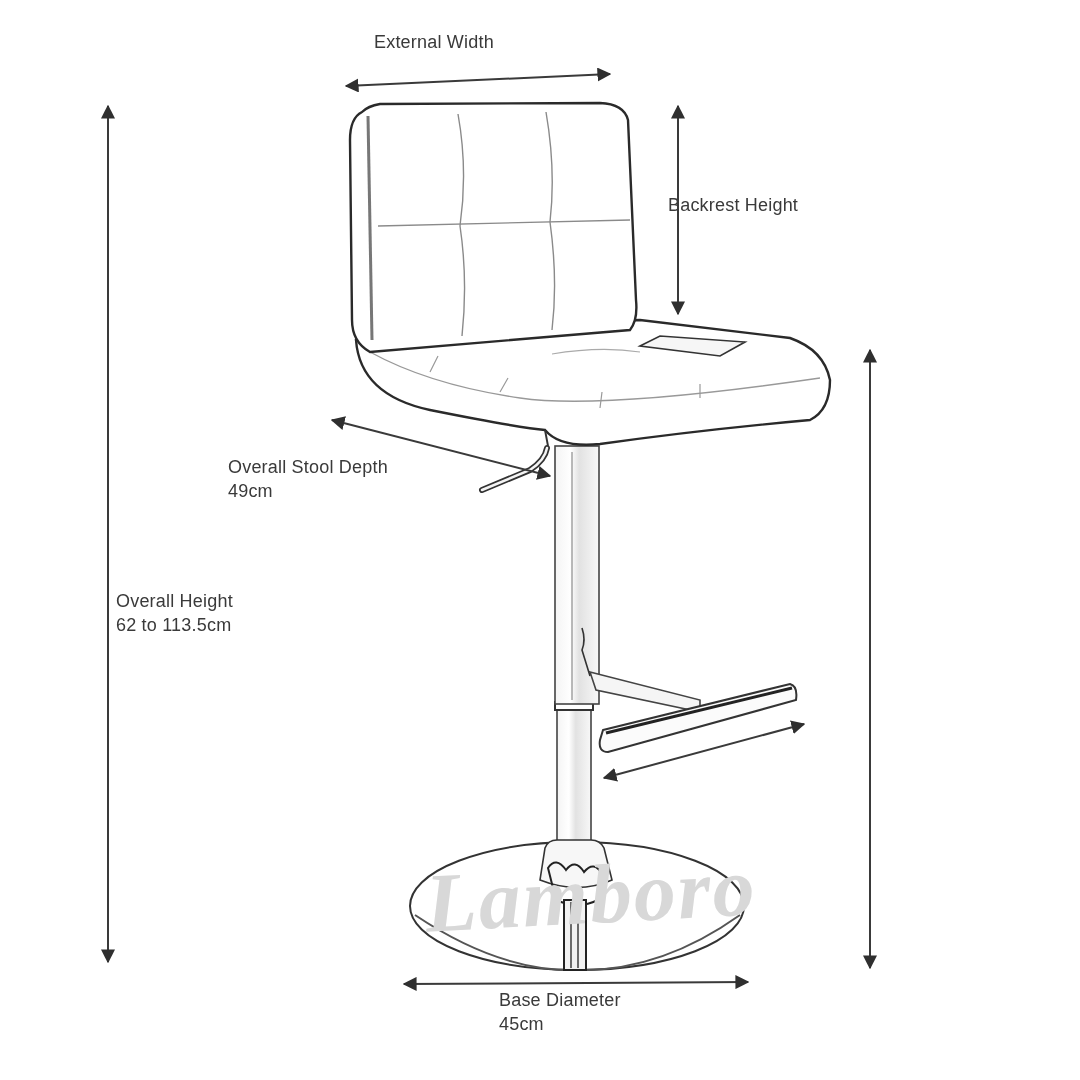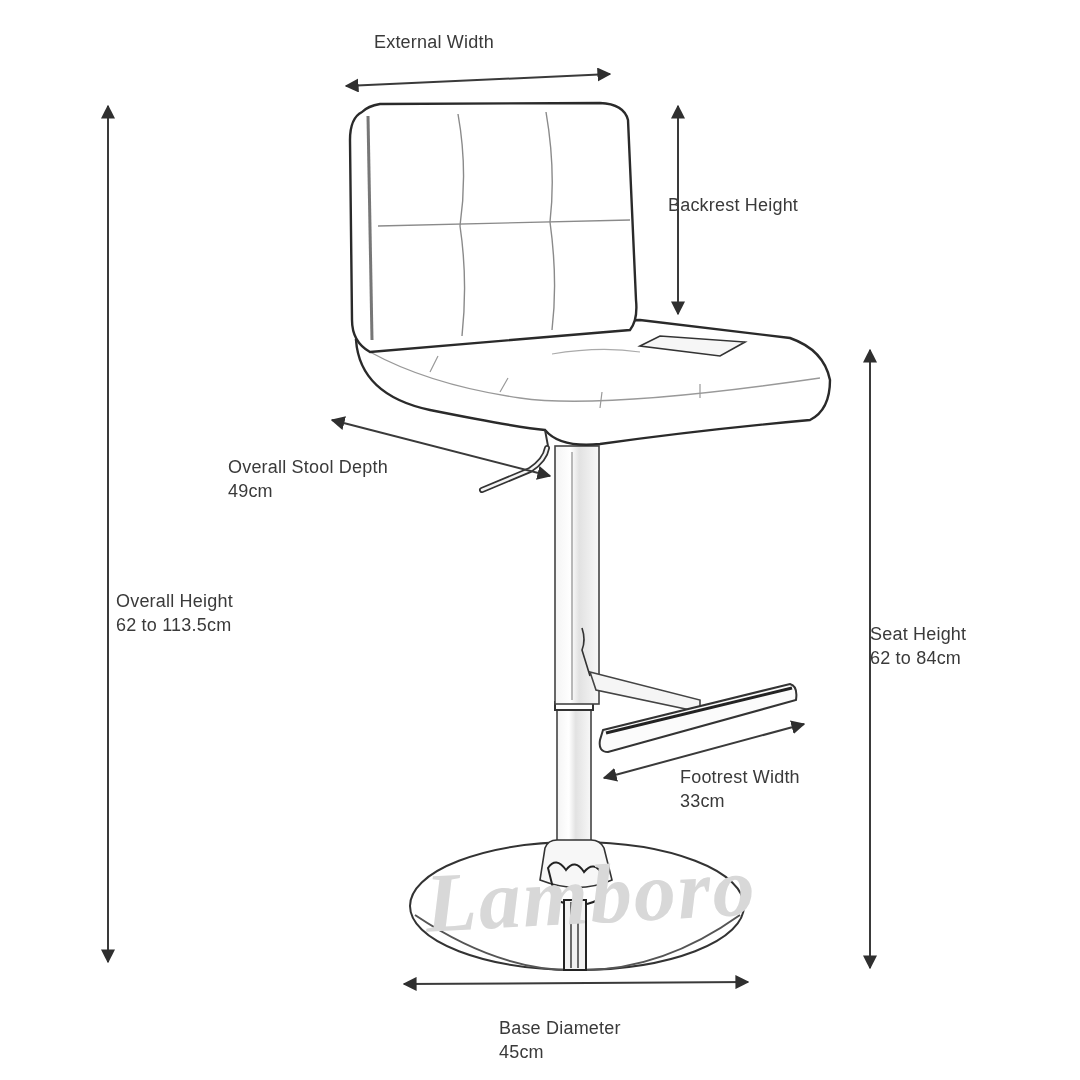--- a/index.html
+++ b/index.html
@@ -101,27 +101,19 @@
   <div class="label" style="left:228px; top:455px; width:230px;">
     <span>Overall Stool Depth</span>
     <span>49cm</span>
   </div>
 
   <div class="label" style="left:116px; top:543px; width:166px;margin-top:46px;">
     <span>Overall Height</span>
     <span>62 to 113.5cm</span>
   </div>
 
-  <div class="label" style="left:870px; top:622px; width:142px;">
-    <span>Seat Height</span>
-    <span>62 to 84cm</span>
-  </div>
 
-  <div class="label" style="left:680px; top:765px; width:170px;">
-    <span>Footrest Width</span>
-    <span>33cm</span>
-  </div>
 
-  <div class="label" style="left:499px; top:1016px; width:170px;">
+  <div class="label" style="left:499px; top:988px; width:170px;">
     <span>Base Diameter</span>
     <span>45cm</span>
   </div>
 </div>
 
 </body></html>

